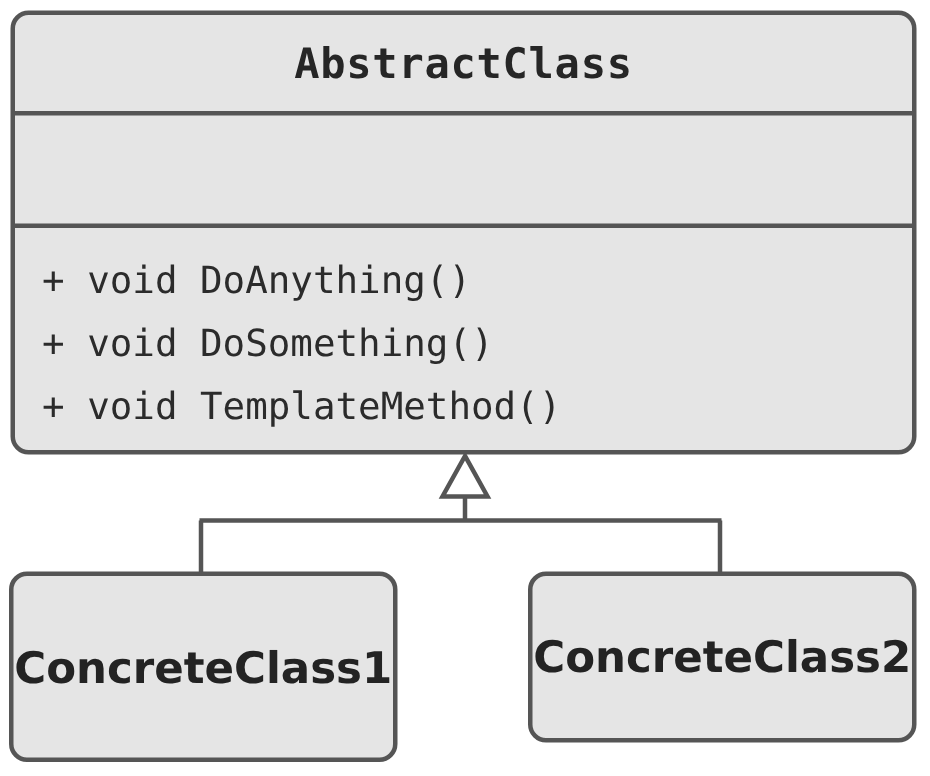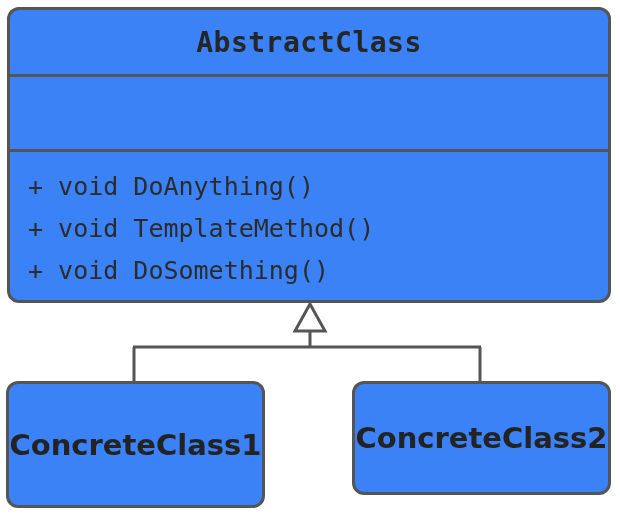--- a/index.html
+++ b/index.html
@@ -12,21 +12,21 @@
     width: 620px;
     height: 517px;
     background: #ffffff;
     overflow: hidden;
     font-family: "DejaVu Sans Mono", monospace;
   }
   
   .uml-box {
     position: absolute;
     box-sizing: border-box;
-    background: #3b82f6;
+    background: #e5e5e5;
     border: 3px solid #555555;
     border-radius: 12px;
   }
   #abstract-class-box {
     left: 7px;
     top: 7px;
     width: 604px;
     height: 296px;
   }
   .compartment-title {
@@ -149,22 +149,22 @@
     </div>
 
     <div class="divider" id="divider-attributes"></div>
 
     <div class="compartment-attributes"></div>
 
     <div class="divider" id="divider-methods"></div>
 
     <div class="compartment-methods">
       <div class="method-line">+ void DoAnything()</div>
+      <div class="method-line">+ void DoSomething()</div>
       <div class="method-line">+ void TemplateMethod()</div>
-      <div class="method-line">+ void DoSomething()</div>
     </div>
   </div>
 
   <div class="uml-box" id="concrete-class-1-box">
     <div class="subclass-label-wrap">
       <span class="subclass-label">ConcreteClass1</span>
     </div>
   </div>
 
   <div class="uml-box" id="concrete-class-2-box">

